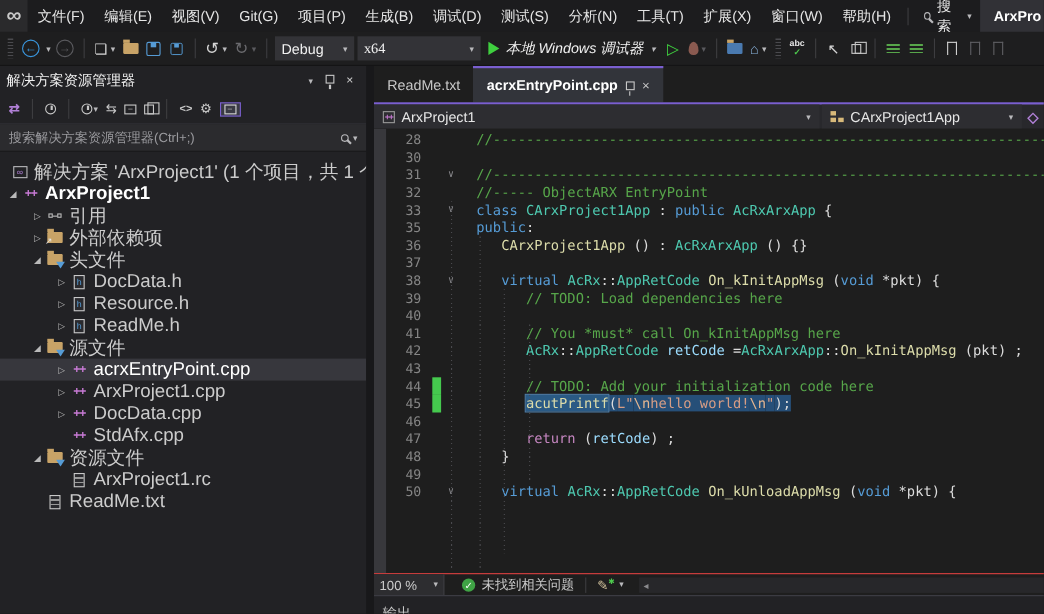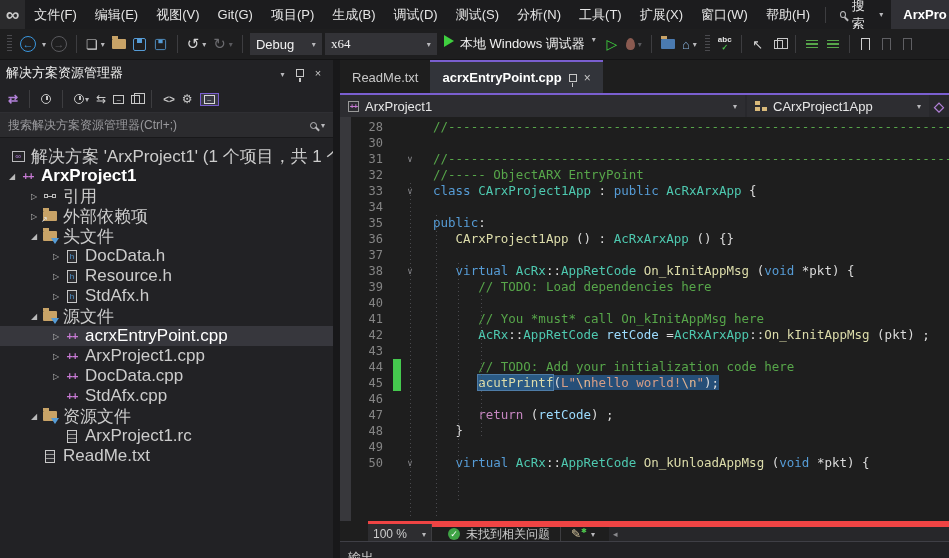--- a/index.html
+++ b/index.html
@@ -32,21 +32,21 @@
   .circ { width:16px; height:16px; border-radius:50%; border:1px solid #3a96dd; color:#3a96dd;
           font-size:11px; line-height:14px; text-align:center; }
   .circ.dis { border-color:#5a5a5e; color:#5a5a5e; }
   .combo { height:22px; background:#333337; display:flex; align-items:center; padding:0 6px;
            color:#f1f1f1; gap:6px; }
   .combo .dd { margin-left:auto; }
   .combo.debug { width:72px; }
   .combo.plat  { width:112px;font-family:Liberation Serif, serif; }
   .playtri { width:0; height:0; border-left:10px solid #3fcf3f; border-top:6px solid transparent;
              border-bottom:6px solid transparent; }
-  .runbtn { display:flex; align-items:flex-start; gap:6px; color:#f1f1f1; padding:0 4px; }
+  .runbtn { display:flex; align-items:center; gap:6px; color:#f1f1f1; padding:0 4px;font-style:italic; }
   .greenplay { color:#3fcf3f; font-size:14px; }
   .flame { width:9px; height:12px; background:#8a5a50; border-radius:50% 50% 45% 45% / 65% 65% 35% 35%; }
   .foldr { width:14px; height:10px; background:#c8a367; border-radius:1px; position:relative; }
   .foldr::before { content:""; position:absolute; top:-3px; left:0; width:6px; height:3px; background:#c8a367; }
   .floppy { width:13px; height:13px; border:1.5px solid #569cd6; border-radius:2px; position:relative; }
   .floppy::before { content:""; position:absolute; top:0; left:3px; width:5px; height:4px; background:#569cd6; }
   .floppy.mini { transform:scale(.85); }
   .abc { font-size:8px; font-weight:bold; color:#e6e6e6; line-height:8px; text-align:center; }
   .abc .ck { display:block; color:#4ec94e; font-size:8px; }
   .hlines { width:12px; height:9px;
@@ -131,22 +131,22 @@
   .cline .txt { padding-left:14px; }
   .c-com{color:#57a64a} .c-kw{color:#569cd6} .c-type{color:#4ec9b0} .c-fn{color:#dcdcaa}
   .c-var{color:#9cdcfe} .c-str{color:#d69d85} .c-esc{color:#e8b790} .c-pp{color:#9b9b9b}
   .c-mac{color:#c586c0} .c-ret{color:#c586c0} .c-pl{color:#dcdcdc}
   .selseg { background:#264f78; }
   .wordbox { outline:1px solid #4e7ca6; background:#2a5a85; }
   .guide { position:absolute; width:1px;
            background:repeating-linear-gradient(to bottom,#4a4a4e 0 1px,transparent 1px 4px); }
 
   
-  .estatus { height:20px; flex:0 0 20px; background:#1e1e1e; border-top:6px solid #ef4444;
-             display:flex; align-items:center; padding-left:0; font-size:12px; color:#cccccc;margin-left:28px; }
+  .estatus { height:20px; flex:0 0 20px; background:#1e1e1e; border-top:1px solid #ef4444;
+             display:flex; align-items:center; padding-left:0; font-size:12px; color:#cccccc; }
   .zoomc { width:64px; height:20px; background:#2d2d30; display:flex; align-items:center;
            padding:0 5px; gap:4px; border-right:1px solid #3d3d40; }
   .zoomc .dd { margin-left:auto; }
   .okcheck { width:12px; height:12px; border-radius:50%; background:#3fa345; color:#fff;
              font-size:9px; display:flex; align-items:center; justify-content:center; margin:0 6px 0 16px; }
   .st-sep { width:1px; height:14px; background:#3d3d40; margin:0 10px; }
   .brush { color:#d8c8a0; font-size:12px; }
   .spark { color:#4ec94e; font-size:7px; vertical-align:top; }
   .hscroll { flex:1; height:14px; background:#27272a; margin-left:14px; display:flex; align-items:center; color:#8a8a8e; }
   .hscroll .la { font-size:9px; padding:0 4px; }
@@ -382,21 +382,21 @@
             <span class="tico">
               <span class="page">h</span>
             </span>
             <span class="lbl">Resource.h</span>
           </div>
           <div class="trow" style="padding-left: 48px;">
             <span class="arrow">▷</span>
             <span class="tico">
               <span class="page">h</span>
             </span>
-            <span class="lbl">StdAfx.h</span>
+            <span class="lbl">ReadMe.h</span>
           </div>
           <div class="trow" style="padding-left: 26px;">
             <span class="arrow">◢</span>
             <span class="tico">
               <span class="fol">
                 <span class="funnel"></span>
               </span>
             </span>
             <span class="lbl">源文件</span>
           </div>
@@ -485,21 +485,20 @@
       </div>
 
       <div class="code">
         <div class="gutterstrip"></div>
         <div id="code-lines">
             <div class="cline"><span class="ln">28</span><span class="bar"></span><span class="fold"></span><span class="txt"><span class="c-com">//-----------------------------------------------------------------------------------------------------------------------</span></span></div>
             <div class="cline"><span class="ln">30</span><span class="bar"></span><span class="fold"></span><span class="txt"></span></div>
             <div class="cline"><span class="ln">31</span><span class="bar"></span><span class="fold">∨</span><span class="txt"><span class="c-com">//-----------------------------------------------------------------------------------------------------------------------</span></span></div>
             <div class="cline"><span class="ln">32</span><span class="bar"></span><span class="fold"></span><span class="txt"><span class="c-com">//----- ObjectARX EntryPoint</span></span></div>
             <div class="cline"><span class="ln">33</span><span class="bar"></span><span class="fold">∨</span><span class="txt"><span class="c-kw">class</span><span class="c-pl"> </span><span class="c-type">CArxProject1App</span><span class="c-pl"> : </span><span class="c-kw">public</span><span class="c-pl"> </span><span class="c-type">AcRxArxApp</span><span class="c-pl"> {</span></span></div>
-            <div class="cline"><span class="ln">34</span><span class="bar"></span><span class="fold"></span><span class="txt"></span></div>
             <div class="cline"><span class="ln">35</span><span class="bar"></span><span class="fold"></span><span class="txt"><span class="c-kw">public</span><span class="c-pl">:</span></span></div>
             <div class="cline"><span class="ln">36</span><span class="bar"></span><span class="fold"></span><span class="txt"><span class="c-pl">   </span><span class="c-fn">CArxProject1App</span><span class="c-pl"> () : </span><span class="c-type">AcRxArxApp</span><span class="c-pl"> () {}</span></span></div>
             <div class="cline"><span class="ln">37</span><span class="bar"></span><span class="fold"></span><span class="txt"></span></div>
             <div class="cline"><span class="ln">38</span><span class="bar"></span><span class="fold">∨</span><span class="txt"><span class="c-pl">   </span><span class="c-kw">virtual</span><span class="c-pl"> </span><span class="c-type">AcRx</span><span class="c-pl">::</span><span class="c-type">AppRetCode</span><span class="c-pl"> </span><span class="c-fn">On_kInitAppMsg</span><span class="c-pl"> (</span><span class="c-kw">void</span><span class="c-pl"> *pkt) {</span></span></div>
             <div class="cline"><span class="ln">39</span><span class="bar"></span><span class="fold"></span><span class="txt"><span class="c-pl">      </span><span class="c-com">// TODO: Load dependencies here</span></span></div>
             <div class="cline"><span class="ln">40</span><span class="bar"></span><span class="fold"></span><span class="txt"></span></div>
             <div class="cline"><span class="ln">41</span><span class="bar"></span><span class="fold"></span><span class="txt"><span class="c-pl">      </span><span class="c-com">// You *must* call On_kInitAppMsg here</span></span></div>
             <div class="cline"><span class="ln">42</span><span class="bar"></span><span class="fold"></span><span class="txt"><span class="c-pl">      </span><span class="c-type">AcRx</span><span class="c-pl">::</span><span class="c-type">AppRetCode</span><span class="c-pl"> </span><span class="c-var">retCode</span><span class="c-pl"> =</span><span class="c-type">AcRxArxApp</span><span class="c-pl">::</span><span class="c-fn">On_kInitAppMsg</span><span class="c-pl"> (pkt) ;</span></span></div>
             <div class="cline"><span class="ln">43</span><span class="bar"></span><span class="fold"></span><span class="txt"></span></div>
             <div class="cline"><span class="ln">44</span><span class="bar on"></span><span class="fold"></span><span class="txt"><span class="c-pl">      </span><span class="c-com">// TODO: Add your initialization code here</span></span></div>

